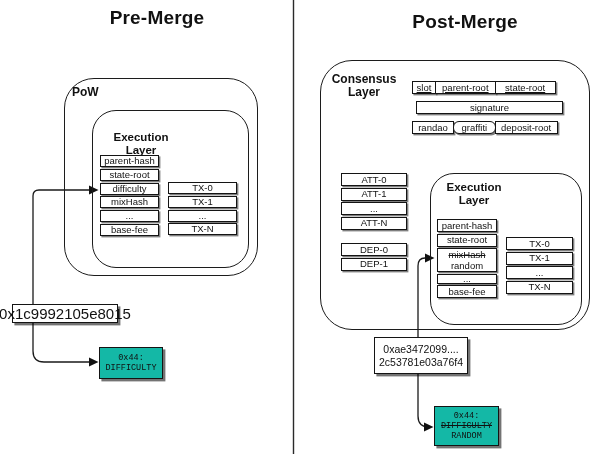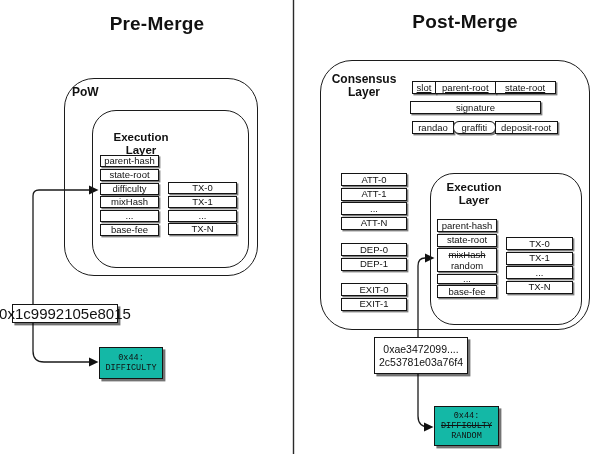--- a/index.html
+++ b/index.html
@@ -41,21 +41,21 @@
 
     <path d="M 90 190 H 39 Q 33 190 33 196 V 351 Q 33 362 44 362 H 90" fill="none" stroke="#1a1a1a" stroke-width="1.3"></path>
     <polygon points="89,185.5 98.5,190 89,194.5" fill="#111"></polygon>
     <polygon points="89,357.5 98.5,362 89,366.5" fill="#111"></polygon>
 
     <path d="M 426 258 H 425 Q 418 258 418 266 V 416 Q 418 427 429 427 H 425" fill="none" stroke="#1a1a1a" stroke-width="1.3"></path>
     <polygon points="425,253.5 434.5,258 425,262.5" fill="#111"></polygon>
     <polygon points="424,422.5 433.5,427 424,431.5" fill="#111"></polygon>
   </svg>
 
-  <div class="abs title" style="left:37px;top:13px;width:240px;">Pre-Merge</div>
+  <div class="abs title" style="left:37px;top:7px;width:240px;">Pre-Merge</div>
 
   <div class="rrect" style="left:64px;top:78px;width:192px;height:196px;border-radius:30px;"></div>
   <div class="layer-label" style="left:72px;top:86px;width:40px;font-size:12px;text-align:left;">PoW</div>
 
   <div class="rrect" style="left:92px;top:110px;width:155px;height:156px;border-radius:24px;"></div>
   <div class="layer-label" style="left:103px;top:131px;width:76px;">Execution Layer</div>
 
   <div class="stack tight" style="left:100px;top:155px;width:59px;">
     <div class="box">parent-hash</div>
     <div class="box">state-root</div>
@@ -86,45 +86,41 @@
   <div class="rrect" style="left:320px;top:60px;width:268px;height:268px;border-radius:32px;"></div>
   <div class="layer-label" style="left:326px;top:73px;width:76px;font-size:12px;">Consensus Layer</div>
 
   <div class="row" style="left:412px;top:81px;text-decoration:underline;">
     <div class="box" style="width:24px;">slot</div>
     <div class="box" style="width:61px;">parent-root</div>
     <div class="box" style="width:61px;">state-root</div>
   </div>
 
   <div class="row" style="left:410px;top:101px;">
-    <div class="box" style="width:131px;">signature</div>
+    <div class="box" style="width:147px;margin-left:6px;">signature</div>
   </div>
 
   <div class="row" style="left:412px;top:121px;">
     <div class="box" style="width:42px;">randao</div>
     <div class="box" style="width:43px;border-radius:6px;">graffiti</div>
     <div class="box" style="width:63px;">deposit-root</div>
   </div>
 
   <div class="stack" style="left:341px;top:173px;width:66px;">
     <div class="box">ATT-0</div>
     <div class="box">ATT-1</div>
     <div class="box">...</div>
     <div class="box">ATT-N</div>
   </div>
 
   <div class="stack" style="left:341px;top:243px;width:66px;">
     <div class="box">DEP-0</div>
     <div class="box">DEP-1</div>
   </div>
 
-  <div class="stack" style="left:341px;top:283px;width:66px;">
-    <div class="box">EXIT-0</div>
-    <div class="box">EXIT-1</div>
-  </div>
 
   <div class="rrect" style="left:430px;top:173px;width:150px;height:150px;border-radius:24px;"></div>
   <div class="layer-label" style="left:436px;top:181px;width:76px;">Execution Layer</div>
 
   <div class="stack" style="left:437px;top:219px;width:60px;">
     <div class="box">parent-hash</div>
     <div class="box">state-root</div>
     <div class="box tall">
       <span class="strike">mixHash</span>
       <span>random</span>

